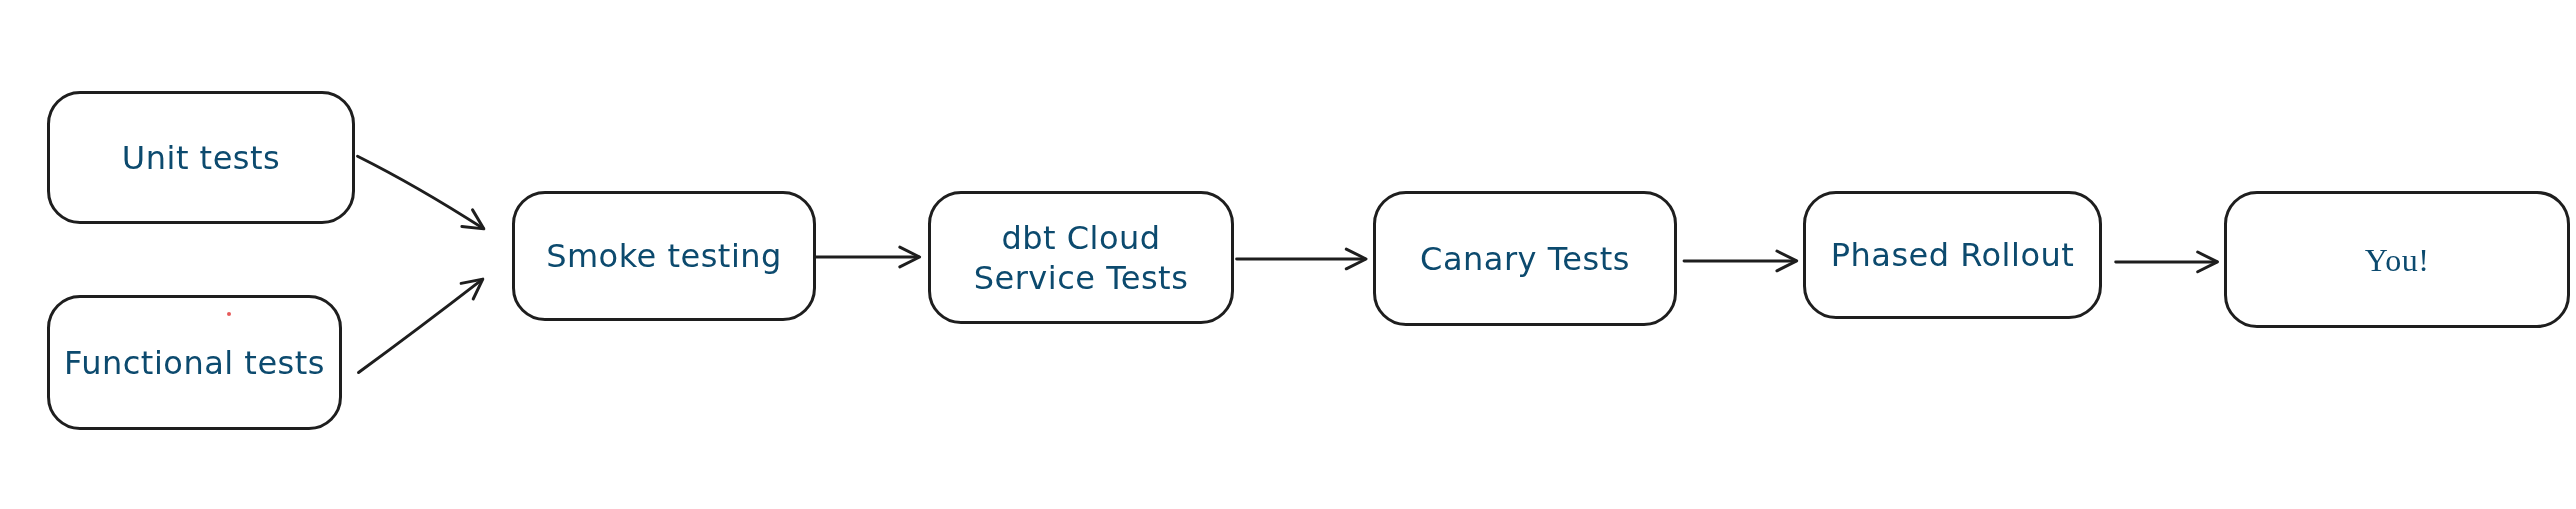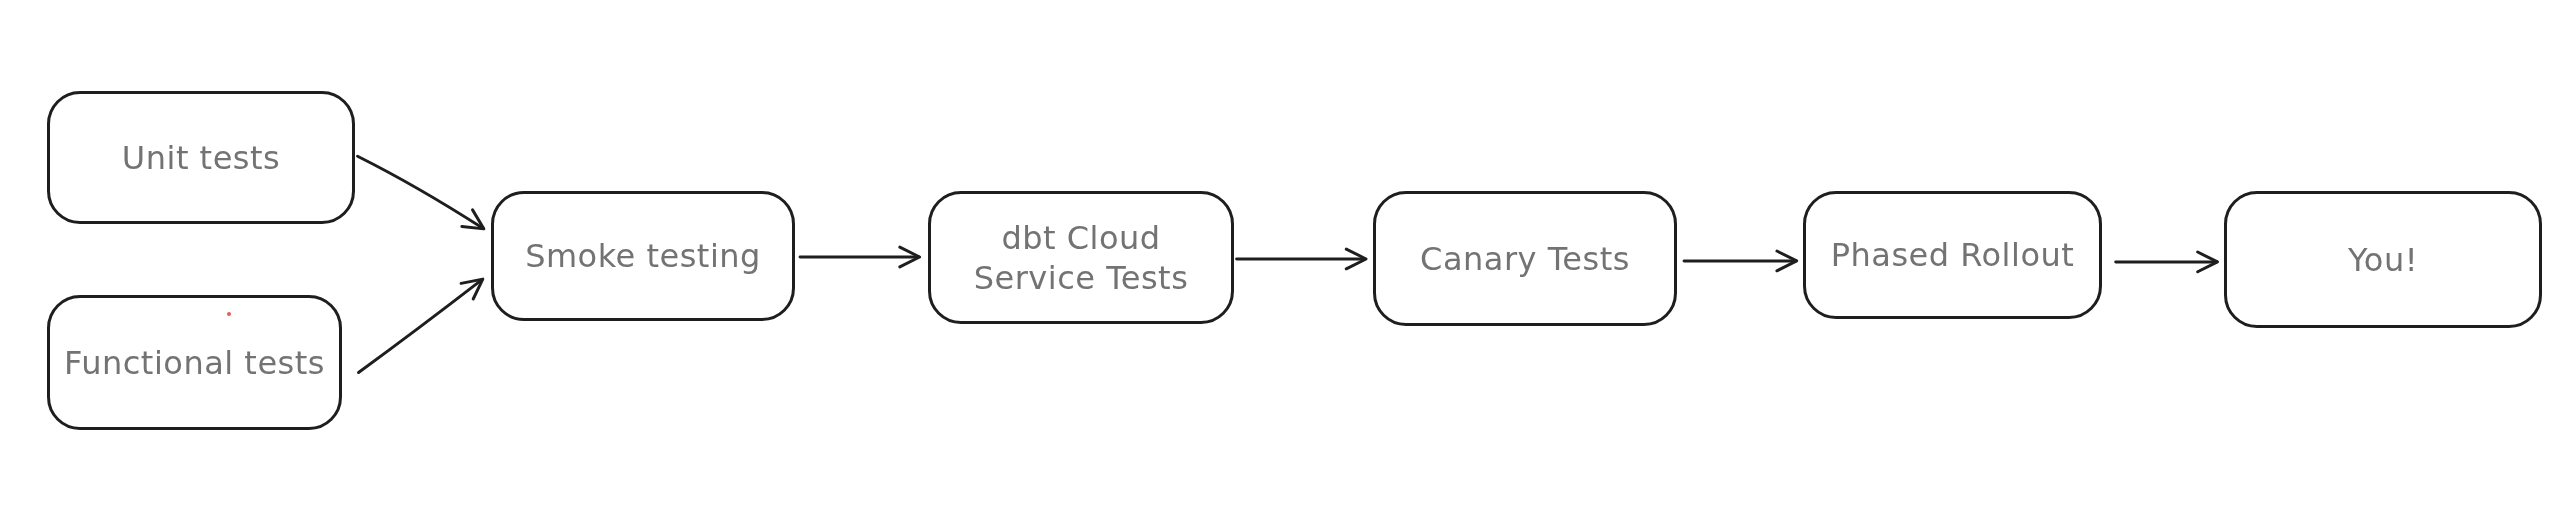--- a/index.html
+++ b/index.html
@@ -34,42 +34,42 @@
     box-sizing: border-box;
     border: 3px solid #1e1e1e;
     border-radius: 33px;
     background: #ffffff;
     display: flex;
     align-items: center;
     justify-content: center;
     text-align: center;
   }
   .node-label {
-    color: #737373;
+    color: #0c4a6e;
     font-size: 32px;
     line-height: 1.25;
     white-space: pre-line;
     letter-spacing: 0.5px;
   }
   .stray-dot {
     position: absolute;
     width: 4px;
     height: 4px;
     border-radius: 50%;
     background: #e03131;
     opacity: 0.8;
   }
   
   #node-unit-tests        { left: 47px;   top: 91px;  width: 308px; height: 133px; }
   #node-functional-tests  { left: 47px;   top: 295px; width: 295px; height: 135px; }
-  #node-smoke-testing     { left: 491px;  top: 191px; width: 304px; height: 130px; justify-content: center; }
+  #node-smoke-testing     { left: 512px;  top: 191px; width: 304px; height: 130px; justify-content: center; }
   #node-dbt-cloud         { left: 928px;  top: 191px; width: 306px; height: 133px; }
   #node-canary-tests      { left: 1373px; top: 191px; width: 304px; height: 135px; text-align: right; }
   #node-phased-rollout    { left: 1803px; top: 191px; width: 299px; height: 128px; }
-  #node-you               { left: 2224px; top: 191px; width: 318px; height: 137px; }
+  #node-you               { left: 2224px; top: 191px; width: 346px; height: 137px; font-family: Liberation Serif, serif; }
 </style>
 </head>
 <body>
 
 <div class="canvas">
 
   <svg class="edges-layer" viewBox="0 0 2608 516" xmlns="http://www.w3.org/2000/svg">
     <defs>
       <marker id="arrowhead" markerUnits="userSpaceOnUse" markerWidth="52" markerHeight="40" viewBox="-26 -20 52 40" refX="-1" refY="0" orient="auto">
         <path d="M-20,-10 L0,0 L-20,10" fill="none" stroke="#1e1e1e" stroke-width="3" stroke-linecap="round" stroke-linejoin="round"></path>

